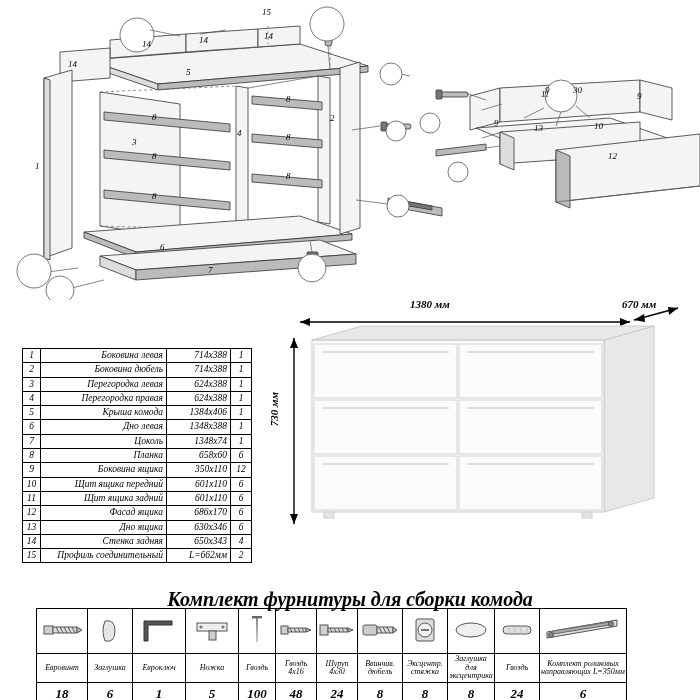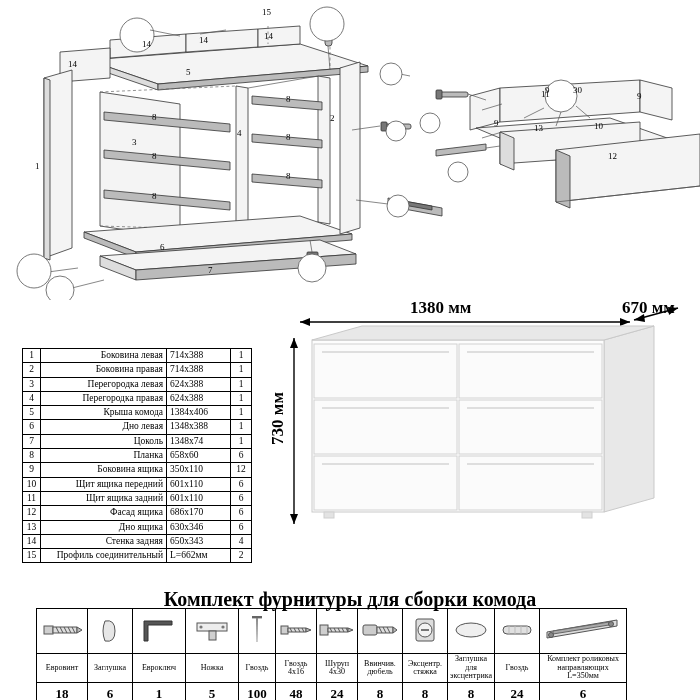--- a/index.html
+++ b/index.html
@@ -4,21 +4,21 @@
 <style>
   html, body { margin:0; padding:0; }
   body {
     width:700px; height:700px;
     background:#ffffff;
     font-family:"Liberation Sans", sans-serif;
     color:#000;
     position:relative;
     overflow:hidden;
   }
-  .wrap { position:relative; width:638px; height:700px; }
+  .wrap { position:relative; width:638px; height:700px;font-style:italic; }
   .num {
     position:absolute;
     font-size:9px;
     font-family:"Liberation Serif", serif;
     color:#000;
     line-height:1;
   }
 
   
   #exploded { position:absolute; left:0; top:0; }
@@ -32,30 +32,30 @@
   }
   .parts td {
     border:1px solid #000;
     padding:0 3px;
     height:13.3px;
     line-height:13.3px;
     white-space:nowrap;
   }
   .parts td.idx { width:11px; text-align:center; }
   .parts td.nm  { width:119px; text-align:right; }
-  .parts td.dim { width:57px;  text-align:left;margin-left:42px; }
+  .parts td.dim { width:57px;  text-align:right;margin-left:42px; }
   .parts td.qty { width:14px;  text-align:center; }
 
   
   .photo-box { position:absolute; left:282px; top:300px; width:400px; height:240px; }
   .dim-label {
     position:absolute;
     font-family:"Liberation Serif", serif;
     font-weight:bold;
-    font-size:17px;
+    font-size:11px;
   }
   .dim-label.vert { writing-mode:vertical-rl; transform:rotate(180deg); }
 
   
   .kit-title {
     position:absolute; left:0; top:588px; width:700px;
     text-align:center;
     font-family:"Liberation Serif", serif;
     font-weight:bold;
     font-size:20px;
@@ -255,21 +255,21 @@
   <table class="parts">
     <tbody>
       <tr>
         <td class="idx">1</td>
         <td class="nm">Боковина левая</td>
         <td class="dim">714х388</td>
         <td class="qty">1</td>
       </tr>
       <tr>
         <td class="idx">2</td>
-        <td class="nm">Боковина правая</td>
+        <td class="nm">Боковина дюбель</td>
         <td class="dim">714х388</td>
         <td class="qty">1</td>
       </tr>
       <tr>
         <td class="idx">3</td>
         <td class="nm">Перегородка левая</td>
         <td class="dim">624х388</td>
         <td class="qty">1</td>
       </tr>
       <tr>

